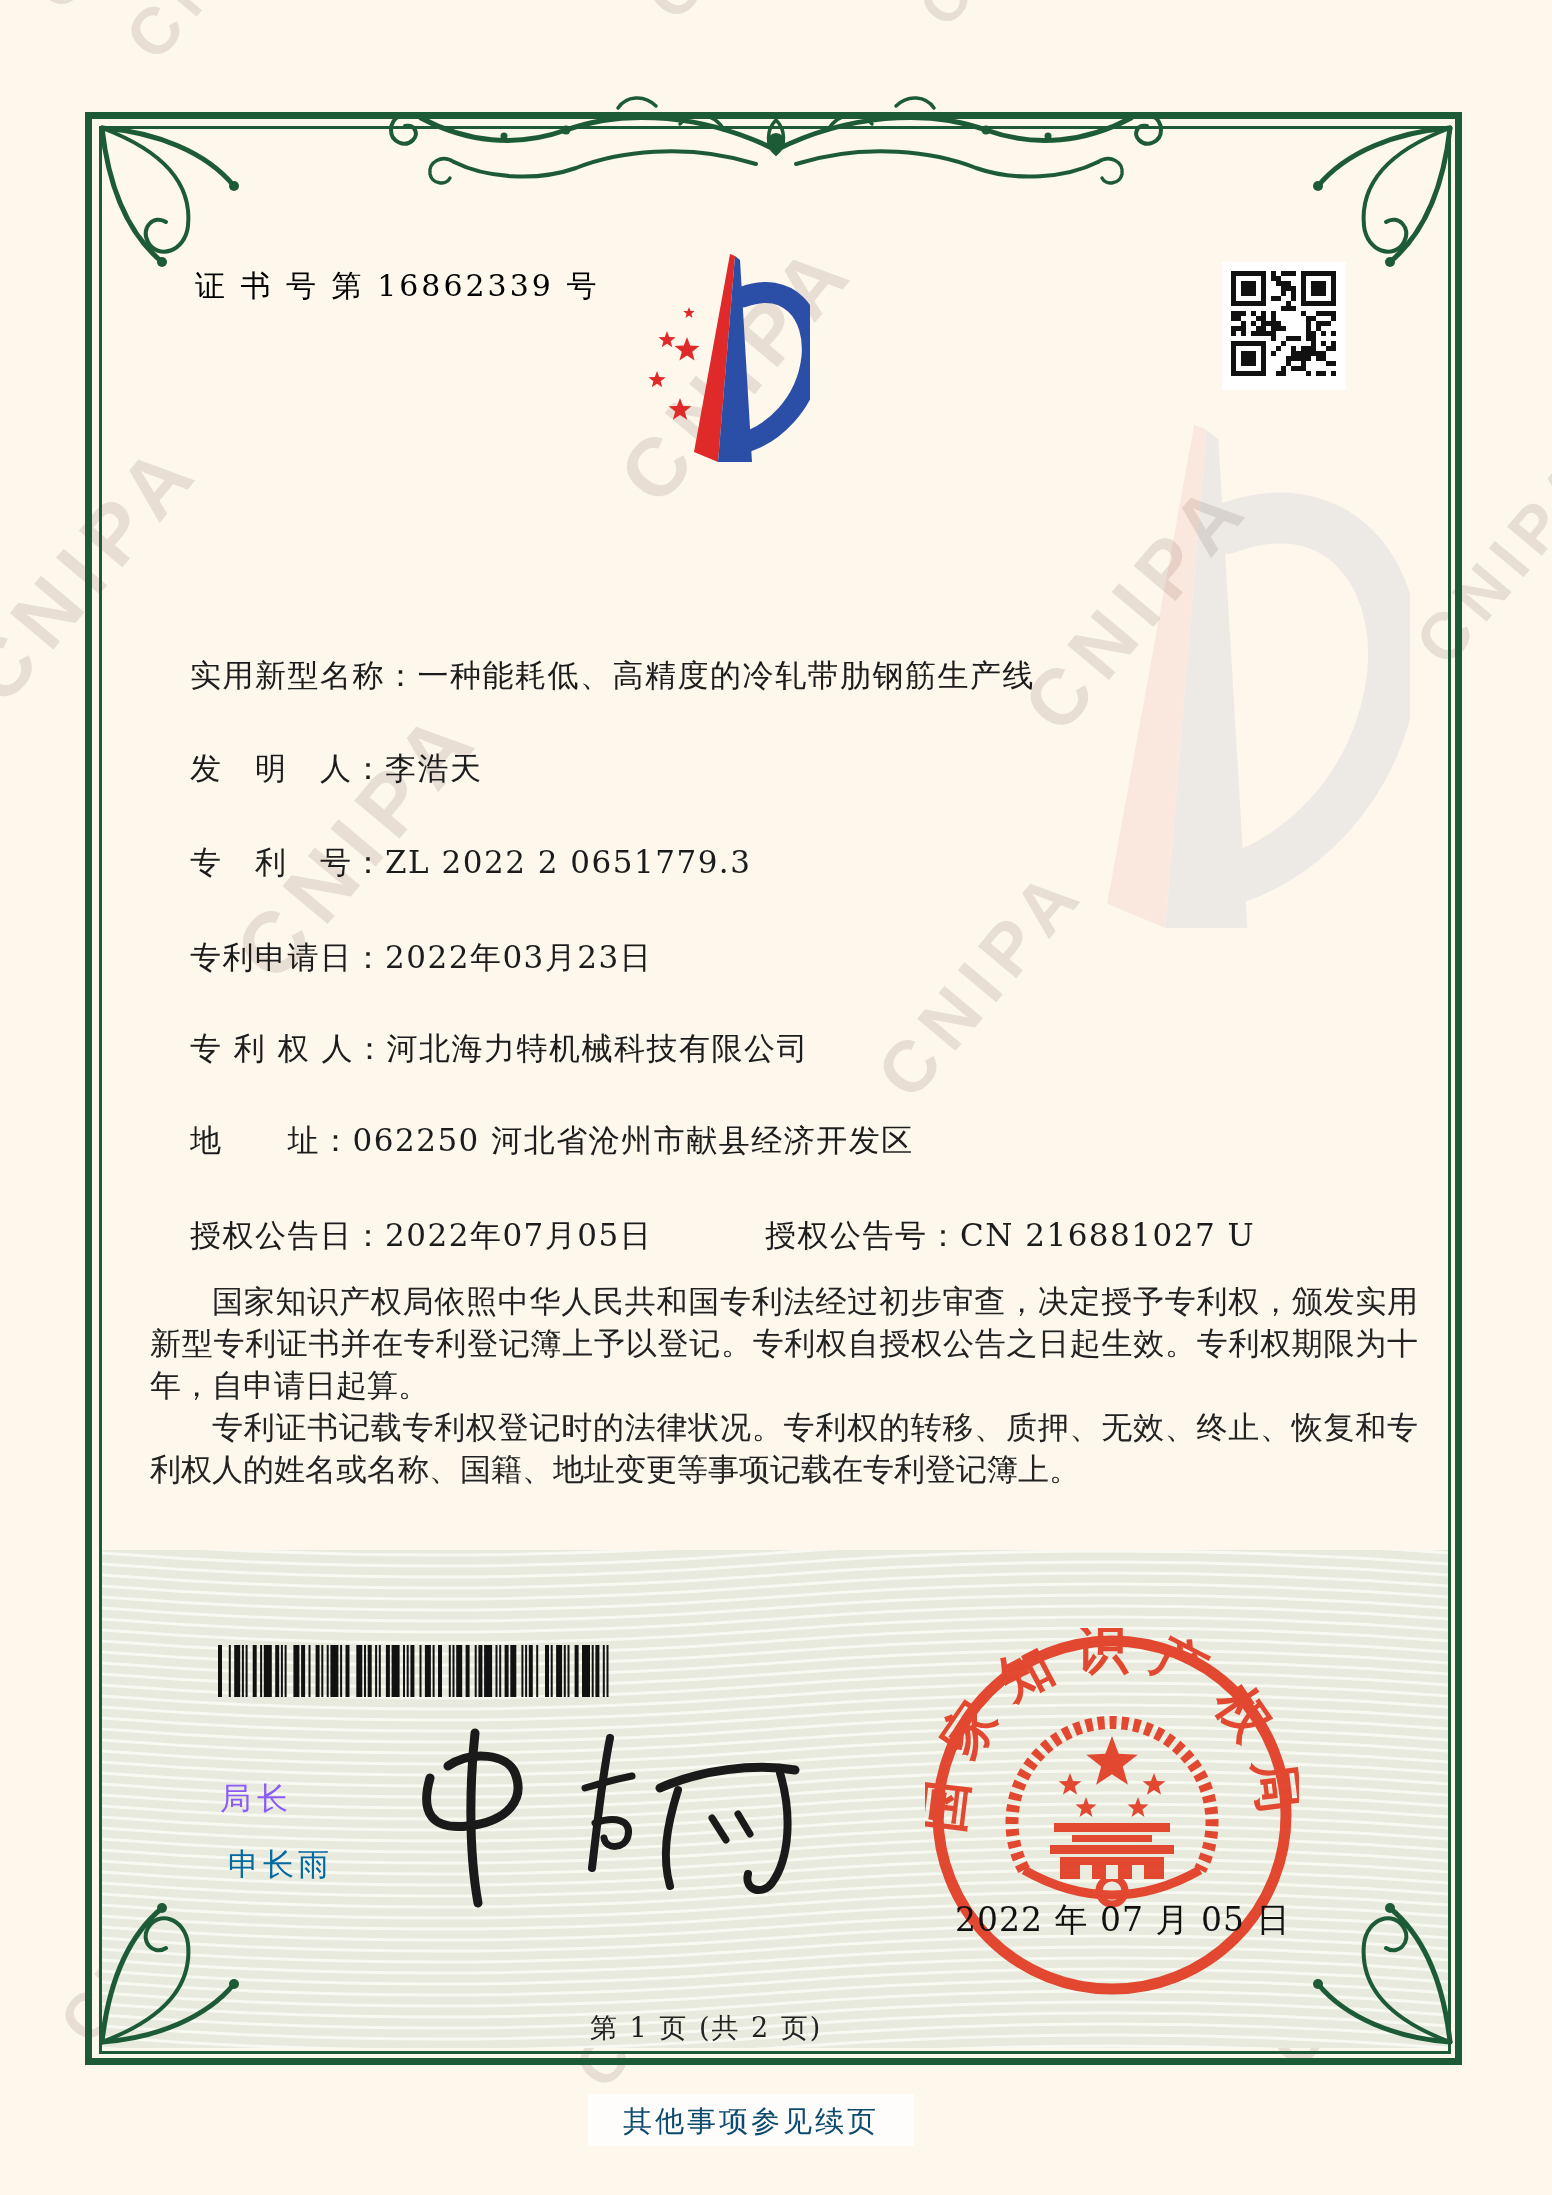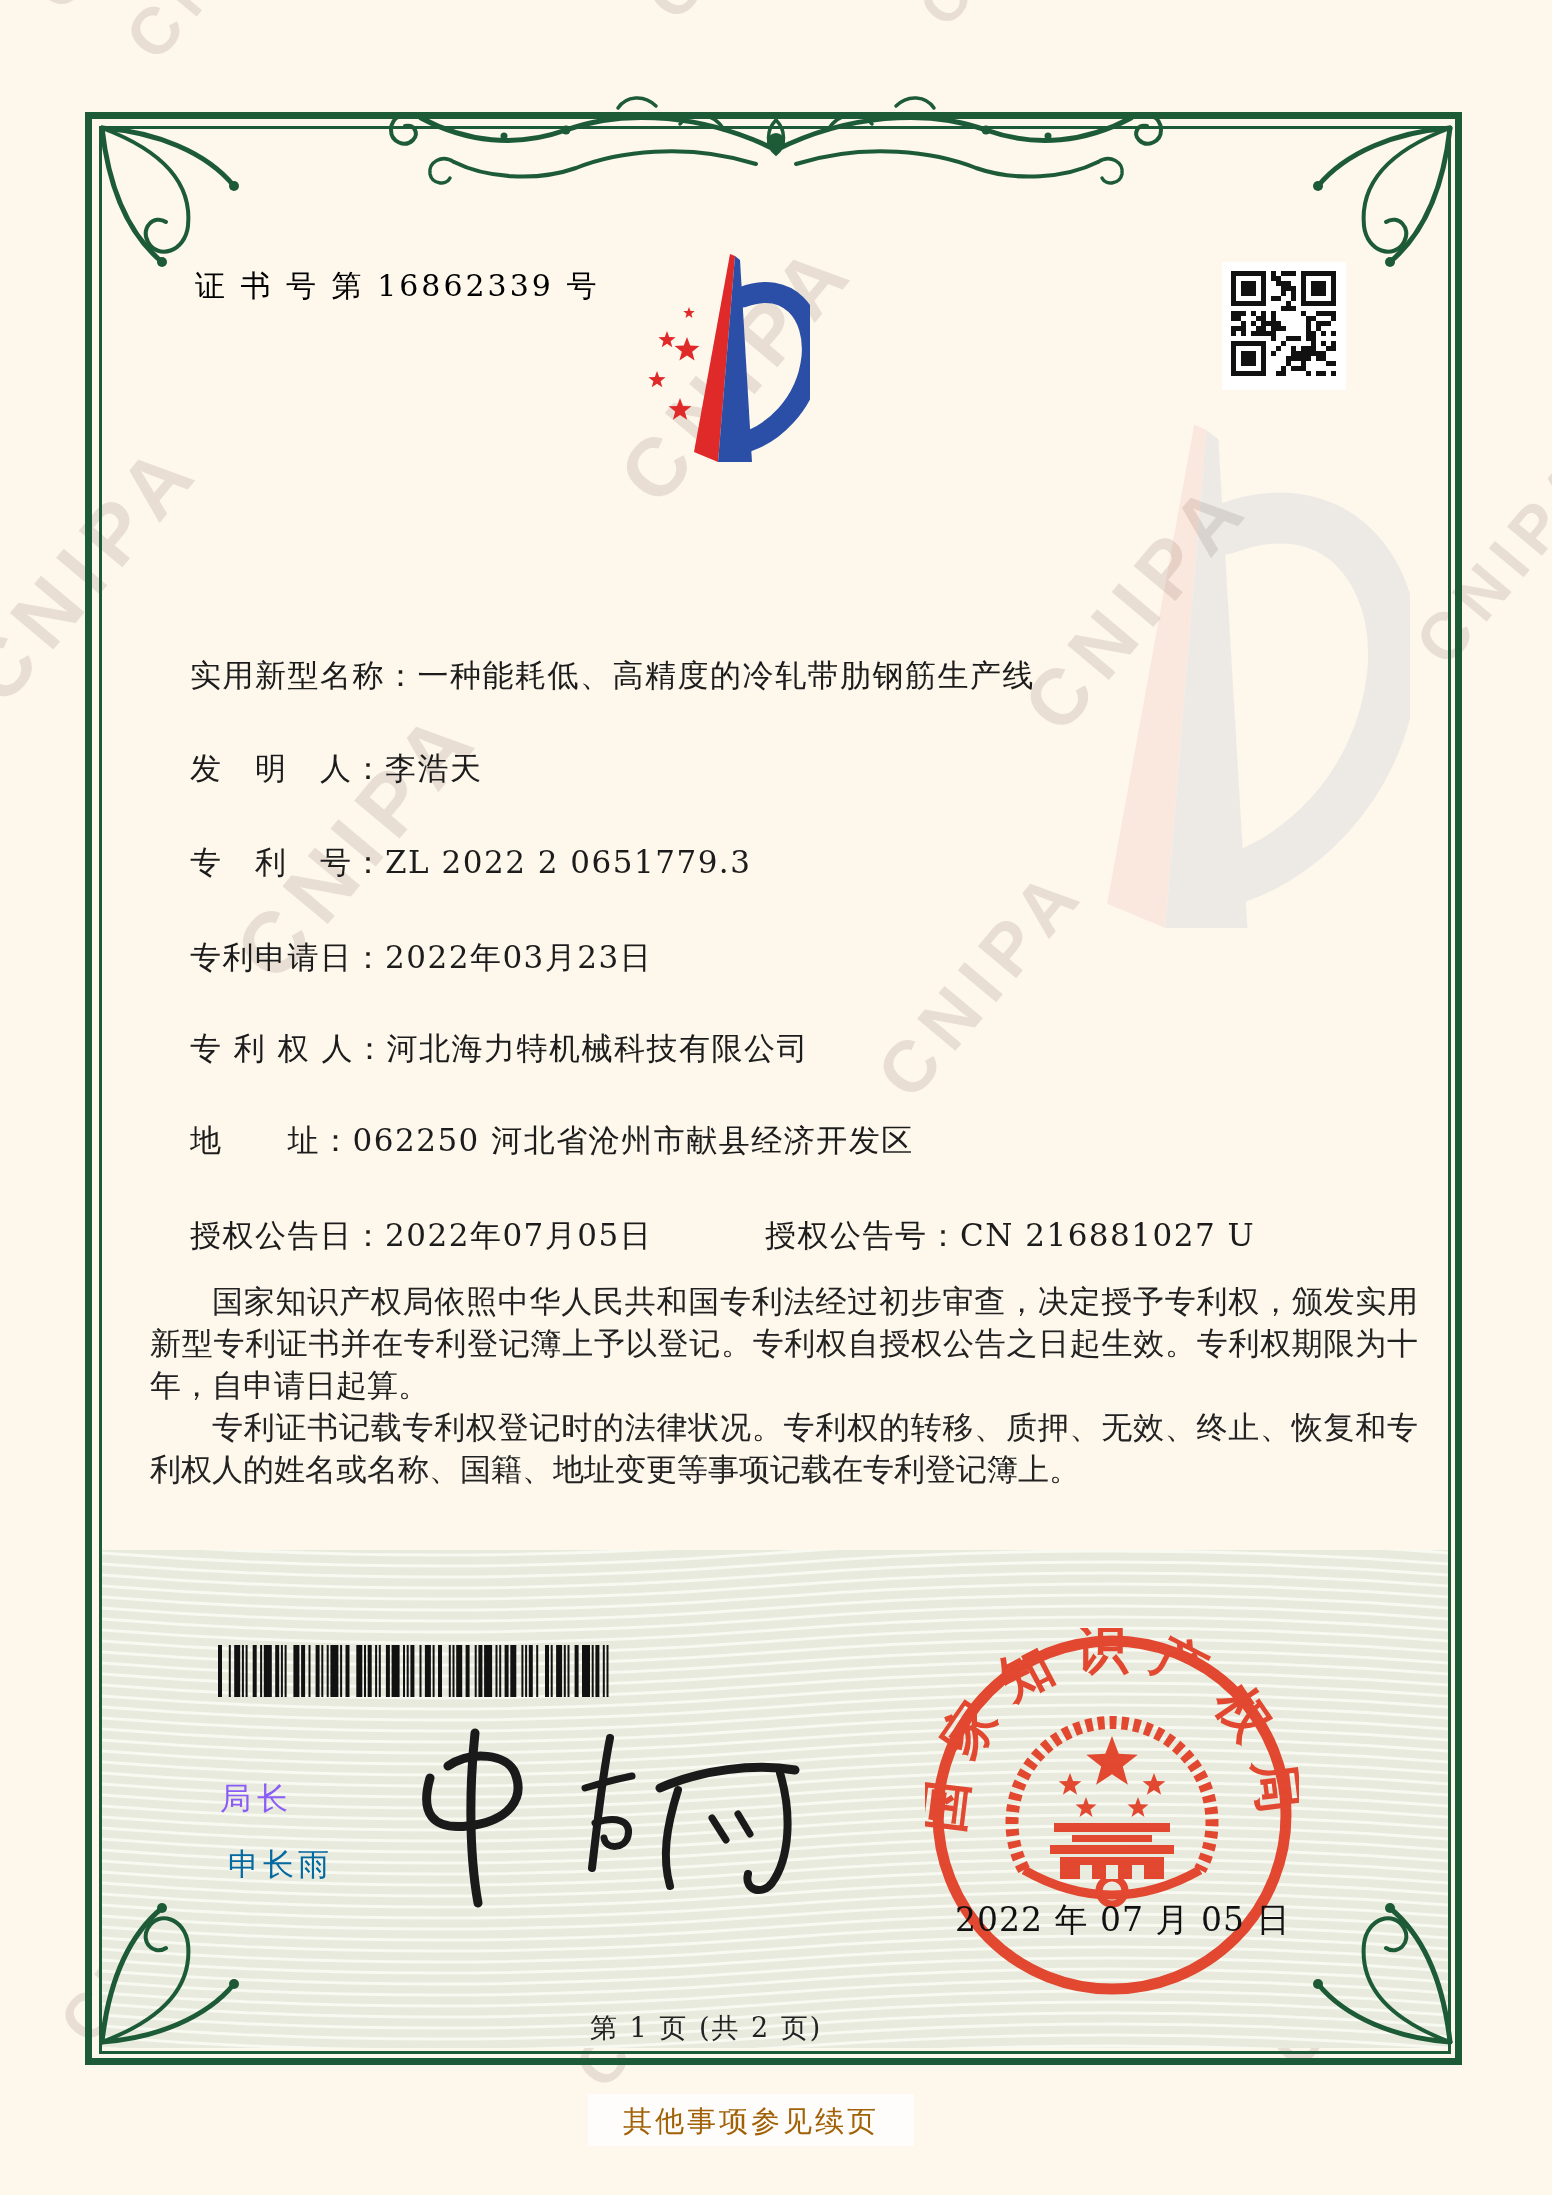--- a/index.html
+++ b/index.html
@@ -50,21 +50,21 @@
 
   .seal{position:absolute;left:925px;top:1628px;z-index:7;}
   .seal-date{position:absolute;left:955px;top:1898px;width:320px;z-index:8;text-align:left;
              font-size:33px;color:#111;letter-spacing:1px;white-space:nowrap;}
 
   .pageinfo{position:absolute;left:590px;top:2010px;width:300px;z-index:6;text-align:left;
             font-size:27px;color:#222;letter-spacing:2px;white-space:nowrap;}
 
   .foot-strip{position:absolute;left:588px;top:2094px;width:326px;height:52px;background:#fffdfb;z-index:2;}
   .foot-note{position:absolute;left:588px;top:2102px;width:326px;z-index:3;text-align:center;
-             font-size:29px;color:#a16207;letter-spacing:3px;white-space:nowrap;}
+             font-size:29px;color:#0c4a6e;letter-spacing:3px;white-space:nowrap;}
 
   .pink-echo{position:absolute;left:930px;top:420px;z-index:1;opacity:.07;}
 </style>
 </head>
 <body>
 
 <div class="page">
 
   <div id="wm-layer">
       <div class="wm" style="left: 15px; top: -25px; transform: rotate(-50deg) scale(1);">CNIPA</div>

